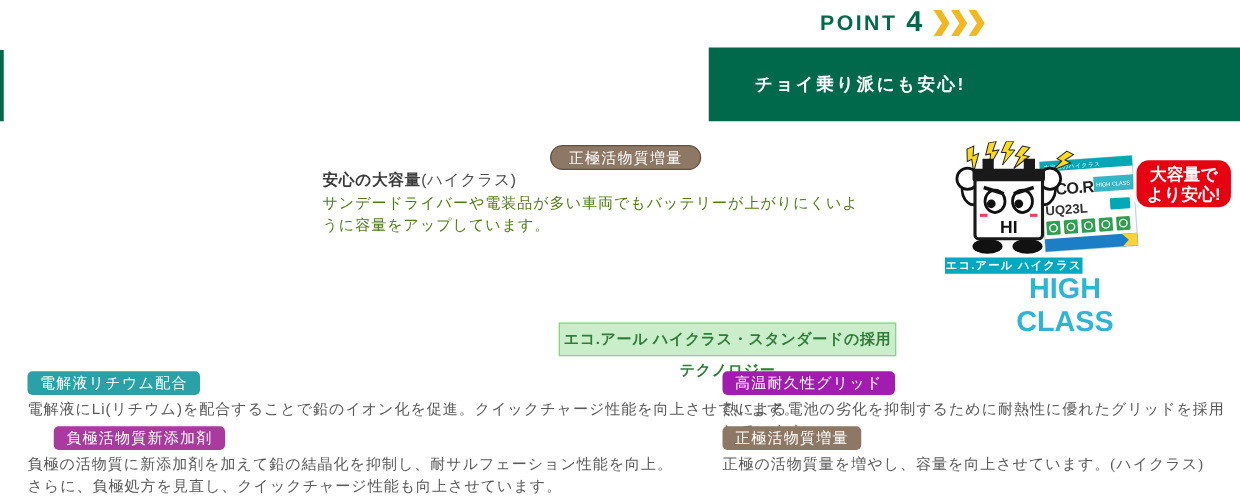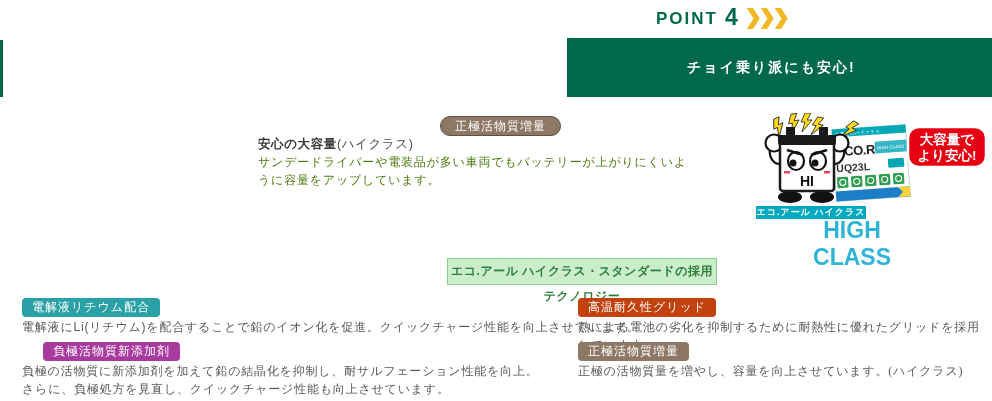--- a/index.html
+++ b/index.html
@@ -12,21 +12,21 @@
   .point-label{font-size:17px;font-weight:bold;color:#00694b;letter-spacing:2px;}
   .point-number{font-size:23px;font-weight:bold;color:#00694b;margin-left:7px;margin-top:-2px;}
   .chevrons{display:flex;margin-left:9px;}
   .chev{width:13px;height:21px;background:#f2b824;margin-right:1px;
         clip-path:polygon(0 0,48% 0,100% 50%,48% 100%,0 100%,52% 50%);}
 
   
   .left-sliver{left:0;top:40px;width:3px;height:57px;background:#00694b;}
   .banner{left:567px;top:38px;width:425px;height:59px;background:#00694b;
           display:flex;align-items:center;}
-  .banner-text{color:#ffffff;font-size:14px;font-weight:bold;letter-spacing:2px;padding-left:120px;}
+  .banner-text{color:#ffffff;font-size:14px;font-weight:bold;letter-spacing:2px;padding-left:37px;}
 
   
   .feature-badge{left:440px;top:116px;width:121px;height:20px;box-sizing:border-box;
                  background:#8d7765;border:1px solid #63503e;border-radius:10px;
                  color:#fff;font-size:12px;line-height:18px;text-align:center;letter-spacing:1px;}
   .feature-title{left:258px;top:136px;font-size:12.5px;color:#3b3b3b;letter-spacing:0.6px;}
   .feature-title b{font-weight:bold;}
   .feature-title .sub{font-weight:normal;color:#4a4a4a;}
   .feature-body{left:258px;top:154px;font-size:12px;color:#4d7c0f;line-height:17.5px;letter-spacing:0.8px;}
 
@@ -154,21 +154,21 @@
 
   <div class="abs" style="left:22px;top:341px;padding-left:21px;">
     <span class="tech-badge" style="background-color: rgb(169, 58, 158);">負極活物質新添加剤</span>
   </div>
   <div class="abs tech-text" style="left:22px;top:362px;">
     <div>負極の活物質に新添加剤を加えて鉛の結晶化を抑制し、耐サルフェーション性能を向上。</div>
     <div>さらに、負極処方を見直し、クイックチャージ性能も向上させています。</div>
   </div>
 
   <div class="abs" style="left:578px;top:297px;">
-    <span class="tech-badge" style="background-color: #c2410c;">高温耐久性グリッド</span>
+    <span class="tech-badge" style="background-color: #a21caf;">高温耐久性グリッド</span>
   </div>
   <div class="abs tech-text" style="left:578px;top:318px;">
     <div>熱による電池の劣化を抑制するために耐熱性に優れたグリッドを採用しています。</div>
   </div>
 
   <div class="abs" style="left:578px;top:341px;">
     <span class="tech-badge" style="background-color: rgb(141, 119, 101);">正極活物質増量</span>
   </div>
   <div class="abs tech-text" style="left:578px;top:362px;font-family:Liberation Serif, serif;">
     <div>正極の活物質量を増やし、容量を向上させています。(ハイクラス)</div>

